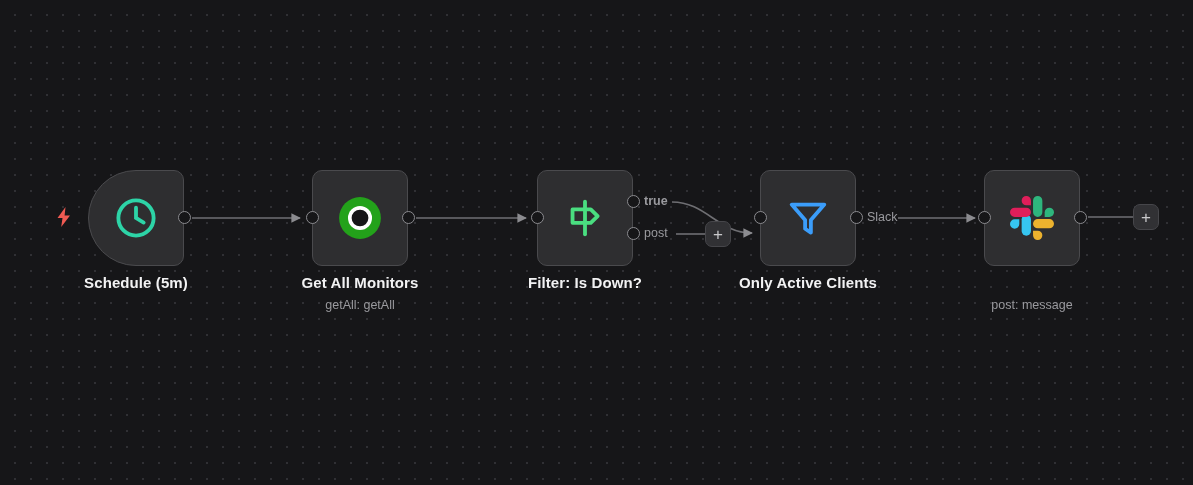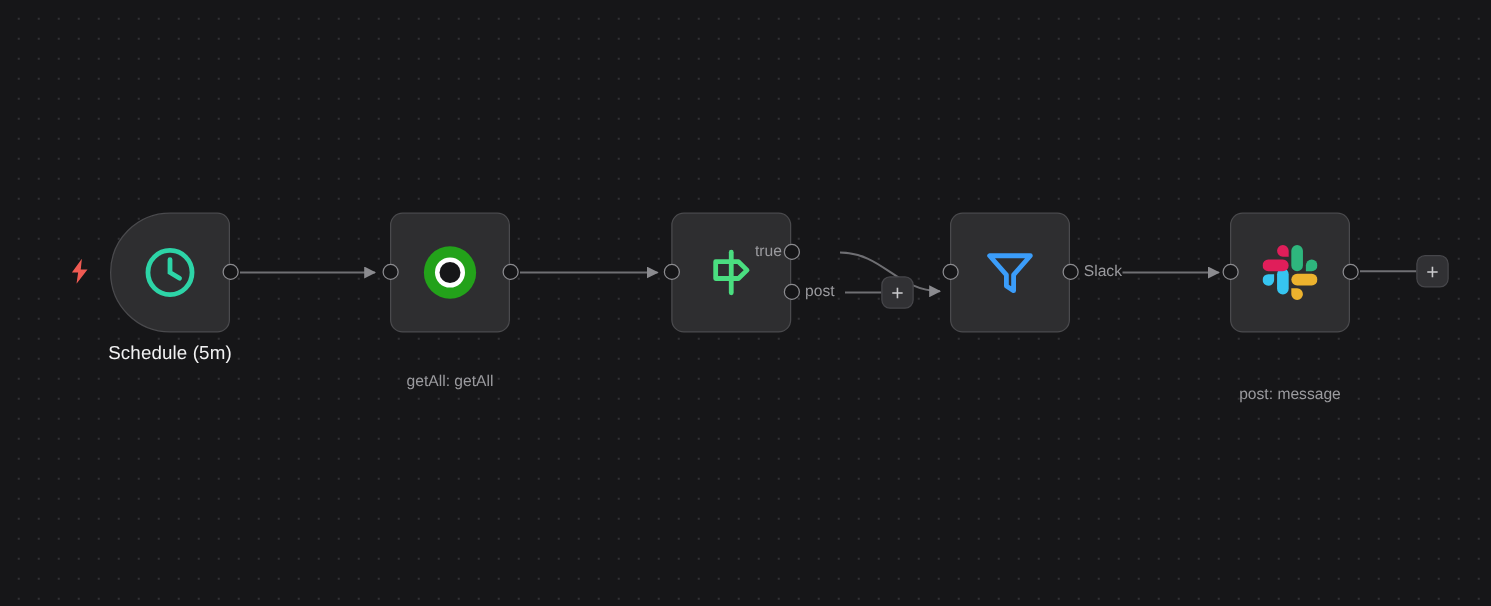--- a/index.html
+++ b/index.html
@@ -57,21 +57,21 @@
     width: 52px;
     height: 52px;
   }
 
   
   .node-label {
     position: absolute;
     text-align: center;
     color: #f2f2f3;
     font-size: 15px;
-    font-weight: normal;
+    font-weight: bold;
     letter-spacing: .1px;
     white-space: nowrap;
   }
   .node-sublabel {
     position: absolute;
     text-align: center;
     color: #9a9a9e;
     font-size: 12.5px;
     white-space: nowrap;
   }
@@ -164,47 +164,50 @@
     <span class="node-icon">
       <svg width="46" height="46" viewBox="0 0 44 44">
         <circle cx="22" cy="22" r="20" fill="#23a21a"></circle>
         <circle cx="22" cy="22" r="11.5" fill="#ffffff"></circle>
         <circle cx="22" cy="22" r="8" fill="#161618"></circle>
       </svg>
     </span>
   </div>
   <div class="port" style="left:306px; top:211px;"></div>
   <div class="port" style="left:402px; top:211px;"></div>
+  <div class="node-label" style="left:260px; top:274px; width:200px;">Get All Monitors</div>
   <div class="node-sublabel" style="left:260px; top:298px; width:200px;">getAll: getAll</div>
 
   <div class="node" style="left:537px; top:170px; width:96px; height:96px;">
     <span class="node-icon">
       <svg width="46" height="46" viewBox="0 0 24 24" fill="none" stroke="#4ade80" stroke-width="2" stroke-linecap="round" stroke-linejoin="round">
         <path d="M12 3.5 L12 20.5"></path>
         <path d="M5.5 7.5 L15 7.5 L18.6 11 L15 14.5 L5.5 14.5 Z"></path>
       </svg>
     </span>
   </div>
   <div class="port" style="left:531px; top:211px;"></div>
   <div class="port" style="left:627px; top:195px;"></div>
   <div class="port" style="left:627px; top:227px;"></div>
-  <div class="port-label" style="left:604px; top:194px;">true</div>
+  <div class="port-label" style="left:644px; top:194px;font-weight:bold;">true</div>
   <div class="port-label" style="left:644px; top:226px;">post</div>
   <div class="plus-btn" style="left:705px; top:221px;">+</div>
+  <div class="node-label" style="left:485px; top:274px; width:200px;">Filter: Is Down?</div>
 
   <div class="node" style="left:760px; top:170px; width:96px; height:96px;">
     <span class="node-icon">
       <svg width="46" height="46" viewBox="0 0 24 24" fill="none" stroke="#3b9dfa" stroke-width="2" stroke-linecap="round" stroke-linejoin="round">
         <path d="M3.5 5 L20.5 5 L13.5 13 L13.5 19.6 L10.5 17.6 L10.5 13 Z"></path>
       </svg>
     </span>
   </div>
   <div class="port" style="left:754px; top:211px;"></div>
   <div class="port" style="left:850px; top:211px;"></div>
   <div class="port-label" style="left:867px; top:210px;">Slack</div>
+  <div class="node-label" style="left:708px; top:274px; width:200px;">Only Active Clients</div>
 
   <div class="node" style="left:984px; top:170px; width:96px; height:96px;">
     <span class="node-icon">
       <svg width="44" height="44" viewBox="0 0 122 122">
 
         <path d="M25.8 77.6a12.9 12.9 0 1 1-12.9-12.9h12.9v12.9z" fill="#36c5f0"></path>
         <path d="M32.3 64.7a12.9 12.9 0 0 1 25.8 0v32.3a12.9 12.9 0 0 1-25.8 0V64.7z" fill="#36c5f0"></path>
 
         <path d="M45.2 25.8a12.9 12.9 0 1 1 12.9-12.9v12.9H45.2z" fill="#e01e5a"></path>
         <path d="M45.2 32.3a12.9 12.9 0 0 1 0 25.8H12.9a12.9 12.9 0 0 1 0-25.8h32.3z" fill="#e01e5a"></path>
@@ -213,15 +216,15 @@
         <path d="M89.7 45.2a12.9 12.9 0 0 1-25.8 0V12.9a12.9 12.9 0 0 1 25.8 0v32.3z" fill="#2eb67d"></path>
 
         <path d="M76.8 96.2a12.9 12.9 0 1 1-12.9 12.9V96.2h12.9z" fill="#ecb22e"></path>
         <path d="M76.8 89.7a12.9 12.9 0 0 1 0-25.8h32.3a12.9 12.9 0 0 1 0 25.8H76.8z" fill="#ecb22e"></path>
       </svg>
     </span>
   </div>
   <div class="port" style="left:978px; top:211px;"></div>
   <div class="port" style="left:1074px; top:211px;"></div>
   <div class="plus-btn" style="left:1133px; top:204px;">+</div>
-  <div class="node-sublabel" style="left:932px; top:298px; width:200px;margin-top:10px;">post: message</div>
+  <div class="node-sublabel" style="left:932px; top:298px; width:200px;">post: message</div>
 
 </div>
 
 </body></html>

